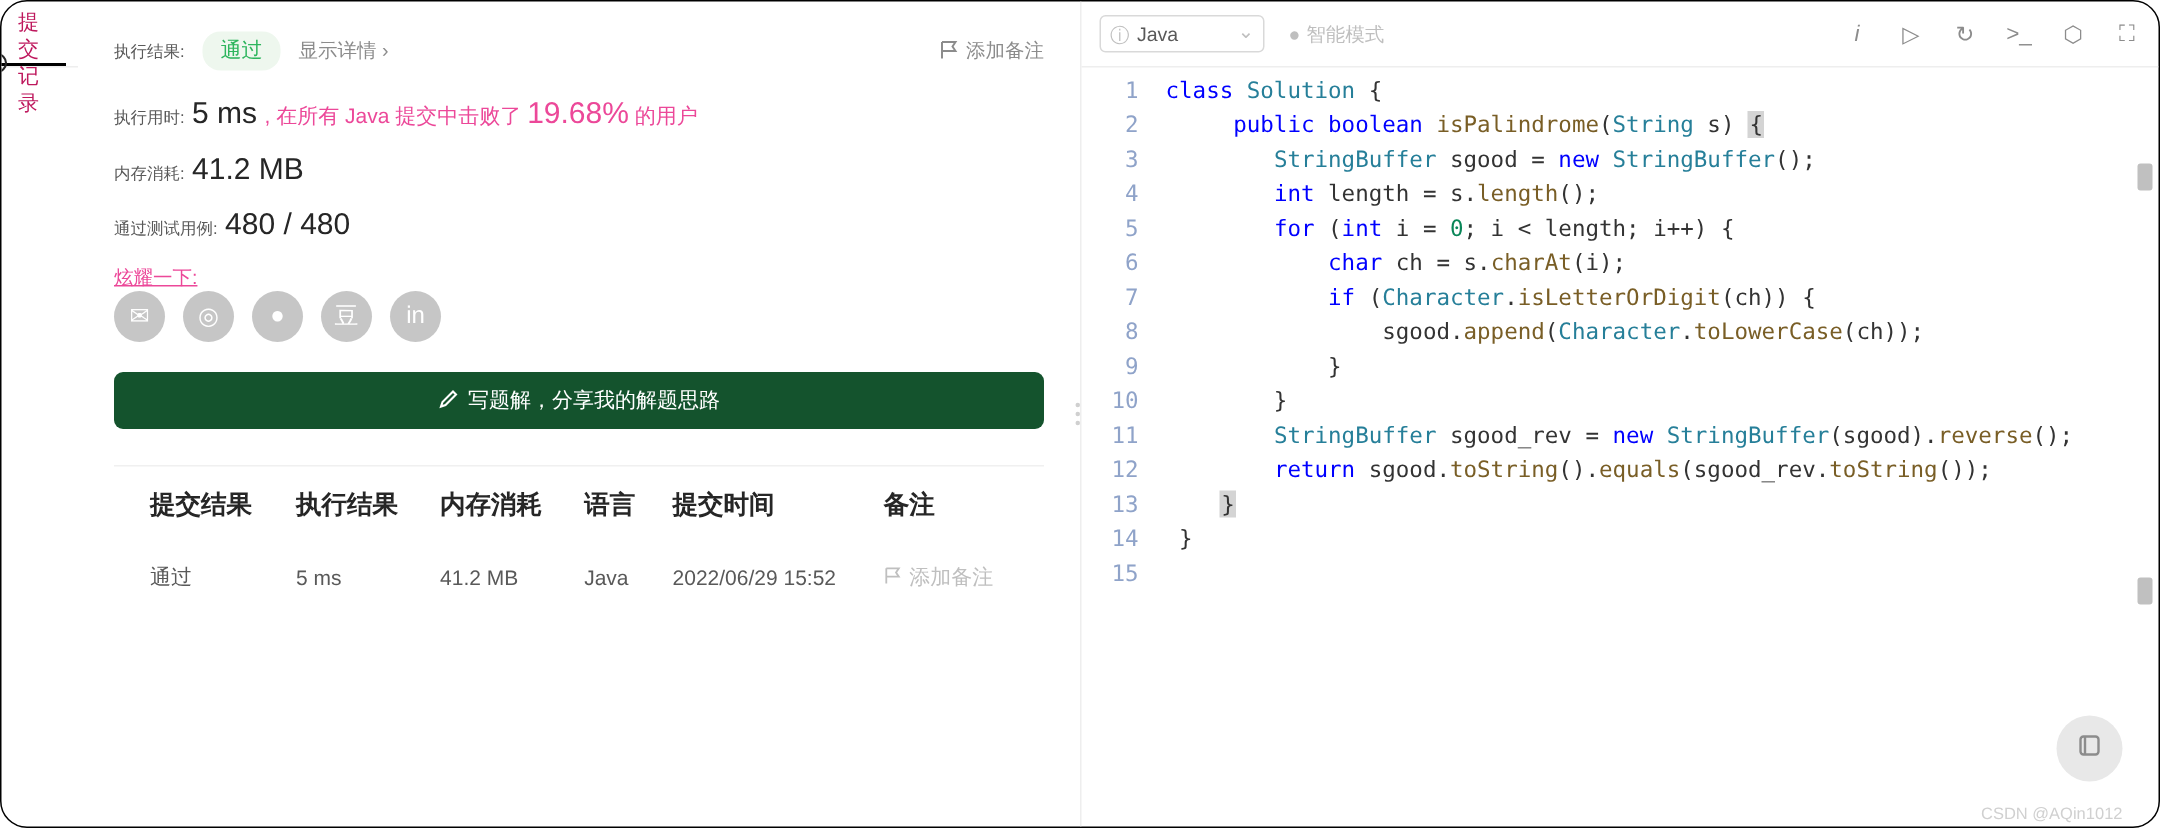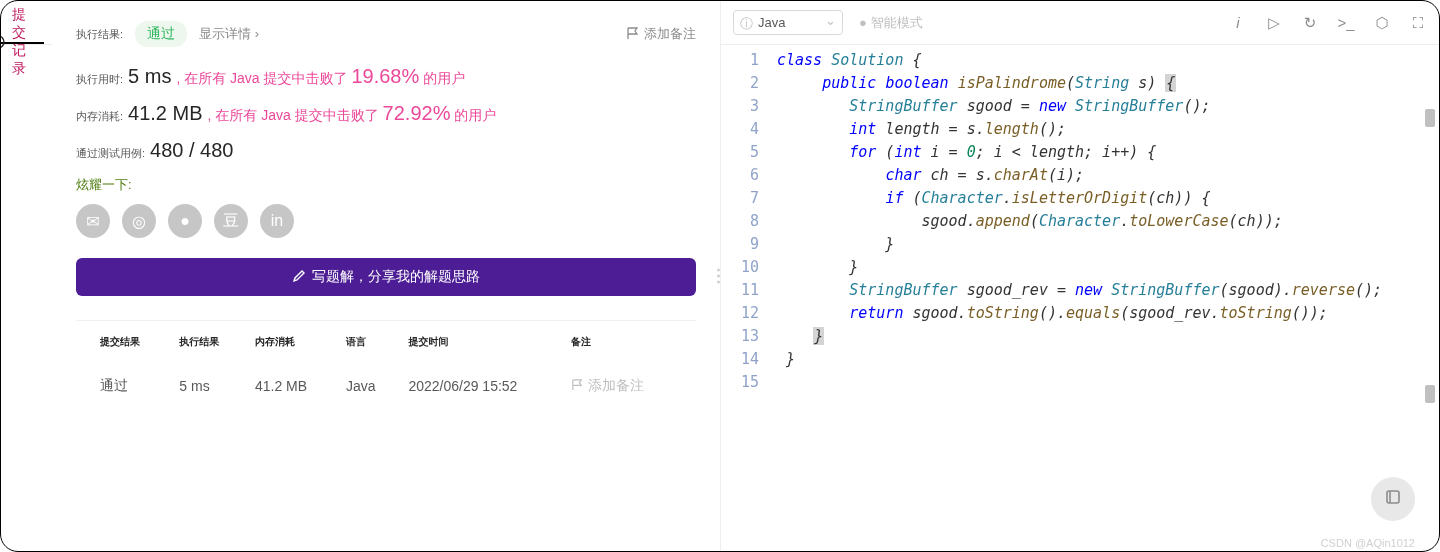--- a/index.html
+++ b/index.html
@@ -23,50 +23,50 @@
 .detail-link { color: #8c8c8c; font-size: 13px; cursor: pointer; }
 .detail-link::after { content: " ›"; }
 .add-note { color: #8c8c8c; display: flex; align-items: center; gap: 4px; cursor: pointer; }
 .flag-icon { display: inline-block; }
 
 .stat-line { display: flex; align-items: baseline; gap: 5px; margin-bottom: 14px; }
 .big-val { font-size: 20px; font-weight: 500; }
 .desc-text { color: #ec4899; font-size: 14px; }
 .pct { font-size: 20px; font-weight: 400; }
 
-.share-label { color: #4d7c0f; margin-bottom: 10px; margin-top: 8px; }
+.share-label { color: #ec4899; margin-bottom: 0; margin-top: 8px; text-decoration: underline; }
 .share-icons { display: flex; gap: 12px; margin-bottom: 20px; }
 .share-btn { width: 34px; height: 34px; border-radius: 50%; background: #c6c6c6; color: #fff; display: flex; align-items: center; justify-content: center; font-size: 16px; cursor: pointer; }
 
-.write-btn { width: 620px; background: #4c1d95; color: #fff; border: none; border-radius: 6px; padding: 10px 0; font-size: 14px; display: flex; align-items: center; justify-content: center; gap: 6px; cursor: pointer; margin: 0 auto; }
+.write-btn { width: 620px; background: #14532d; color: #fff; border: none; border-radius: 6px; padding: 10px 0; font-size: 14px; display: flex; align-items: center; justify-content: center; gap: 6px; cursor: pointer; margin: 0 auto; }
 
 
 .table-wrap { border-top: 1px solid #f0f0f0; margin-top: 24px; }
 .table { width: 100%; border-collapse: collapse; }
-.table th { text-align: left; padding: 14px 10px; font-size: 10px; font-weight: 600; color: #262626; }
+.table th { text-align: left; padding: 14px 10px; font-size: 17px; font-weight: 600; color: #262626; }
 .table td { padding: 14px 10px; font-size: 14px; color: #595959; }
 .table th:first-child, .table td:first-child { padding-left: 24px; }
 .table th:last-child, .table td:last-child { padding-right: 24px; }
 .status-pass { color: #2db55d; }
 .td-note { color: #bfbfbf; display: flex; align-items: center; gap: 4px; cursor: pointer; }
 
 
 .toolbar { display: flex; align-items: center; justify-content: space-between; height: 44px; border-bottom: 1px solid #eee; padding: 0 12px; }
 .toolbar-left { display: flex; align-items: center; gap: 16px; }
 .lang-select { border: 1px solid #d9d9d9; border-radius: 4px; padding: 4px 22px 4px 24px; font-size: 13px; color: #595959; position: relative; cursor: pointer; min-width: 110px; }
 .lang-select::before { content: "ⓘ"; position: absolute; left: 6px; color: #bfbfbf; }
 .lang-select::after { content: "⌄"; position: absolute; right: 6px; color: #bfbfbf; top: 2px; }
 .smart-mode { color: #bfbfbf; display: flex; align-items: center; gap: 4px; }
 .toolbar-right { display: flex; gap: 18px; }
 .tool-icon { color: #8c8c8c; cursor: pointer; font-size: 15px; width: 18px; text-align: center; }
 
 
 .editor { flex: 1; display: flex; font-family: Menlo, Consolas, monospace; font-size: 15px; line-height: 23px; overflow: hidden; position: relative; padding-top: 4px; }
 .gutter { width: 56px; text-align: right; color: #8fa3c9; padding-right: 18px; user-select: none; }
-.code { flex: 1; white-space: pre; color: #333; position: relative; font-style: italic; }
+.code { flex: 1; white-space: pre; color: #333; position: relative; }
 .kw { color: #0000ff; }
 .type { color: #267f99; }
 .fn { color: #795e26; }
 .num { color: #098658; }
 .cursor-bg { background: #d4d4d4; padding: 0 1px; }
 
 .scroll-ind { position: absolute; right: 4px; width: 10px; height: 18px; background: #c0c0c0; border-radius: 2px; }
 .scroll-top { top: 64px; }
 .scroll-mid { top: 340px; }
 
@@ -135,21 +135,20 @@
 
       <div class="stat-line">
         <span class="label-dim">执行用时:</span>
         <span class="big-val">5 ms</span>
         <span class="desc-text"><span> , 在所有 Java 提交中击败了</span> <span class="pct">19.68%</span><span> 的用户</span></span>
       </div>
 
       <div class="stat-line">
         <span class="label-dim">内存消耗:</span>
         <span class="big-val">41.2 MB</span>
-        <span class="desc-text"><span> , 在所有 Java 提交中击败了</span> <span class="pct">72.92%</span><span> 的用户</span></span>
       </div>
 
       <div class="stat-line">
         <span class="label-dim">通过测试用例:</span>
         <span class="big-val">480 / 480</span>
       </div>
 
       <div class="share-label">炫耀一下:</div>
       <div class="share-icons">
         <div class="share-btn">

